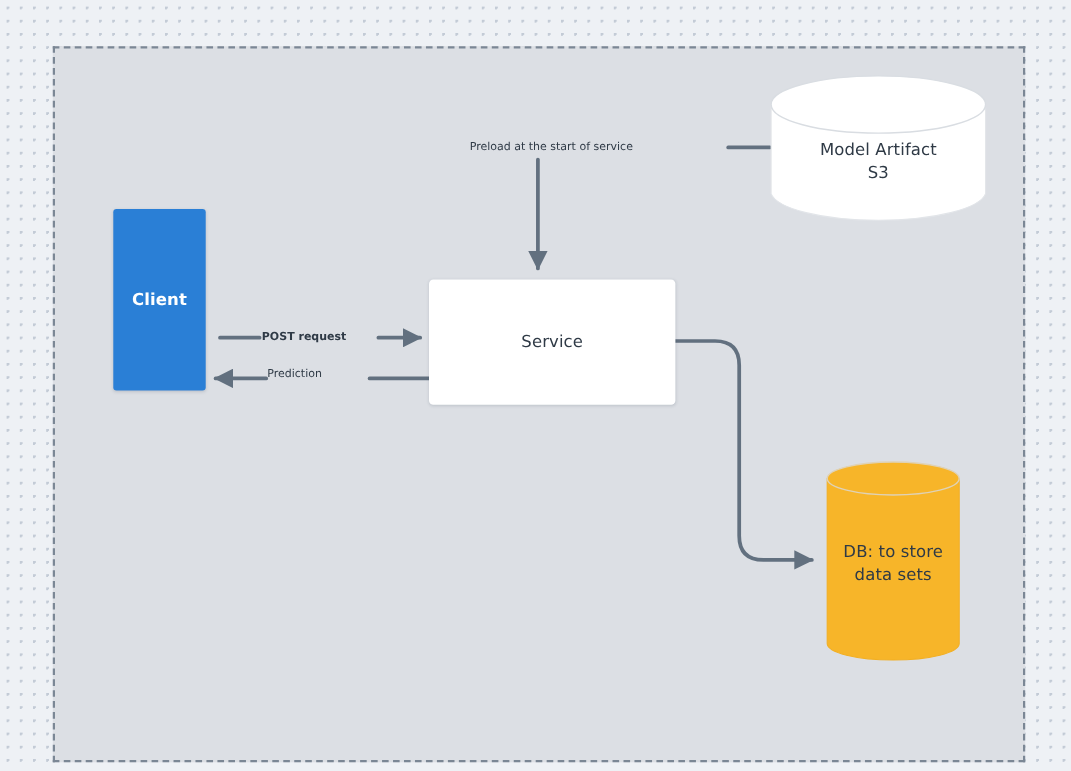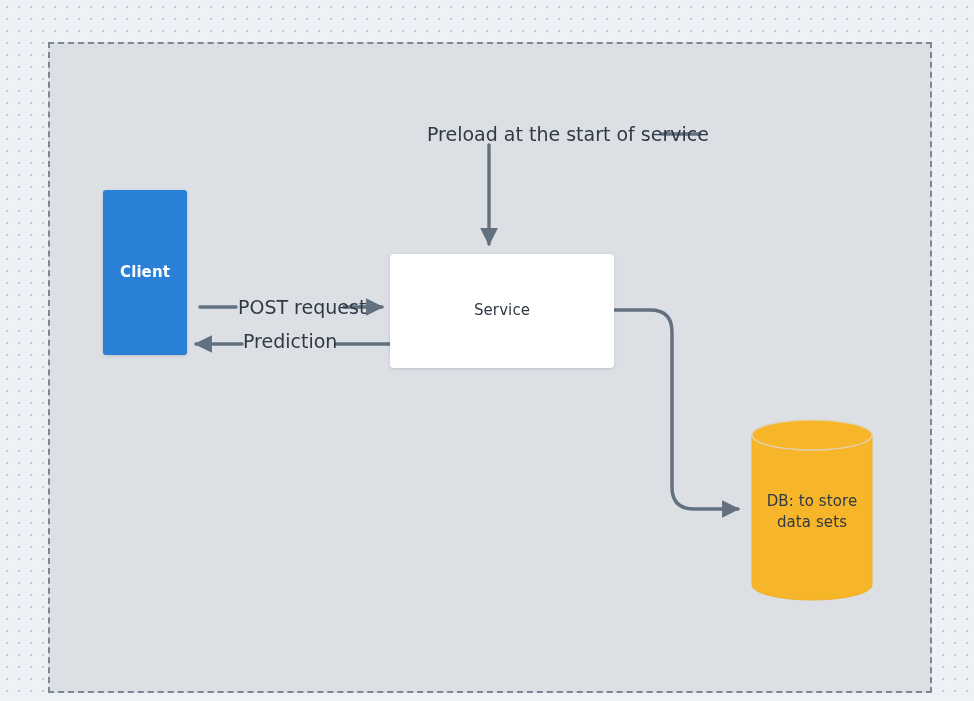--- a/index.html
+++ b/index.html
@@ -113,25 +113,25 @@
     top: 0;
     width: 974px;
     height: 701px;
     pointer-events: none;
   }
 
   
   .edge-label {
     position: absolute;
     color: #2f3a46;
-    font-size: 19px;
+    font-size: 10px;
     line-height: 18px;
     white-space: nowrap;
   }
-  #label-post-request { left: 238px; top: 298px; }
+  #label-post-request { left: 238px; top: 298px; font-weight: bold; }
   #label-prediction   { left: 243px; top: 332px; }
   #label-preload      { left: 427px; top: 125px; }
 </style>
 </head>
 <body>
 
 <div id="canvas">
 
   <div id="group-container"></div>
 
@@ -172,20 +172,28 @@
   </svg>
 
   <div id="client-node">
     <div class="node-label">Client</div>
   </div>
 
   <div id="service-node">
     <div class="node-label">Service</div>
   </div>
 
+  <div id="s3-node" class="cylinder">
+    <svg width="197" height="135" viewBox="0 0 197 135">
+      <path d="M 1 27 L 1 108 A 98 27 0 0 0 196 108 L 196 27 Z" fill="#ffffff" stroke="#e2e5e9" stroke-width="1"></path>
+      <ellipse cx="98.5" cy="27" rx="97.5" ry="26" fill="#ffffff" stroke="#d9dde2" stroke-width="1.3"></ellipse>
+    </svg>
+    <div class="node-label">Model Artifact
+S3</div>
+  </div>
 
   <div id="db-node" class="cylinder">
     <svg width="122" height="182" viewBox="0 0 122 182">
       <path d="M 1 16 L 1 166 A 60 15 0 0 0 121 166 L 121 16 Z" fill="#f7b529" stroke="#f2af23" stroke-width="1"></path>
       <ellipse cx="61" cy="16" rx="60" ry="15" fill="#f7b529" stroke="#dfd2b6" stroke-width="1.3"></ellipse>
     </svg>
     <div class="node-label">DB: to store
 data sets</div>
   </div>
 

